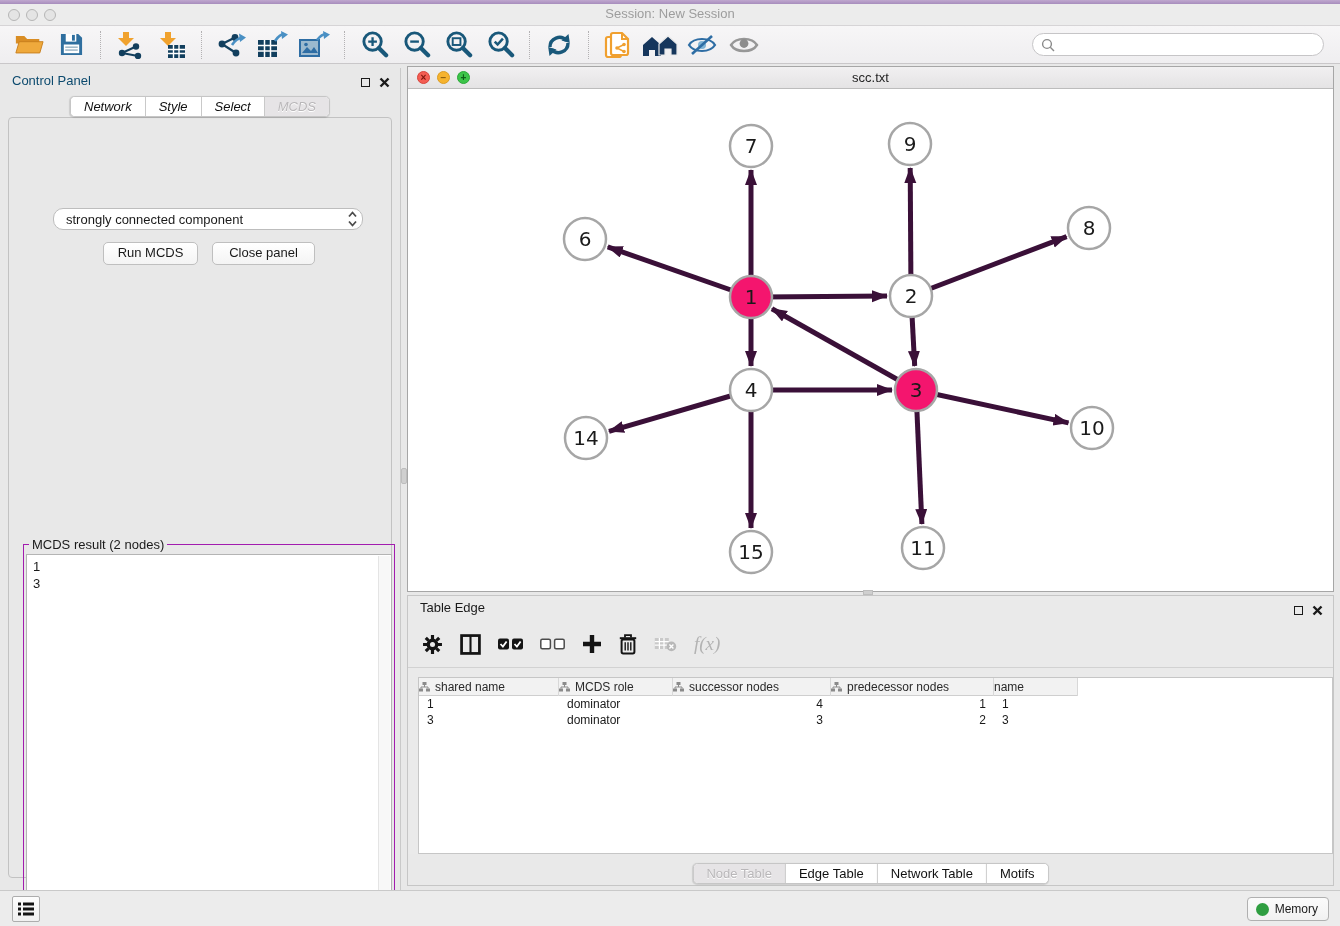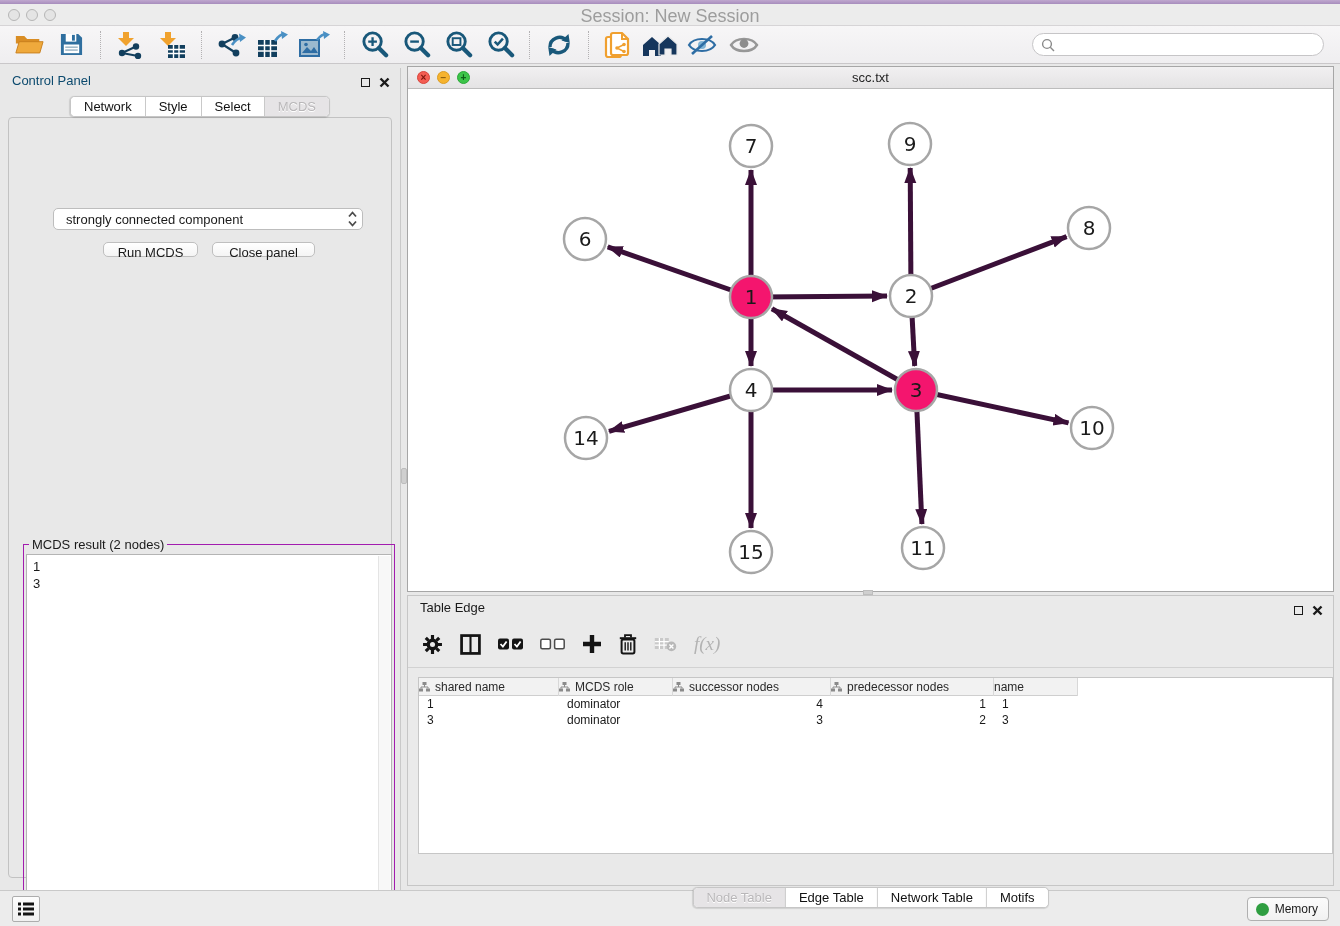--- a/index.html
+++ b/index.html
@@ -5,43 +5,43 @@
   * { margin:0; padding:0; box-sizing:border-box; }
   html,body { width:1340px; height:926px; overflow:hidden; }
   body { font-family:"Liberation Sans", sans-serif; background:#e8e8e8; color:#1a1a1a; }
   .app { position:relative; width:1340px; height:926px; background:#e8e8e8; }
 
   
   .titlebar { position:absolute; left:0; top:0; width:1340px; height:26px; background:#ececec; border-bottom:1px solid #d6d4d6; }
   .purple-strip { position:absolute; left:0; top:0; width:100%; height:4px; background:linear-gradient(#c0a8cf,#a78dbd); }
   .tl-group { position:absolute; left:8px; top:9px; display:flex; gap:6px; }
   .tl { width:12px; height:12px; border-radius:50%; border:1px solid #b6b6b6; background:#e4e4e4; }
-  .win-title { position:absolute; left:0; right:0; top:6px; text-align:center; font-size:18px; color:#9d9d9d; }
+  .win-title { position:absolute; left:0; right:0; top:6px; text-align:center; font-size:13px; color:#9d9d9d; }
 
   
   .toolbar { position:absolute; left:0; top:26px; width:1340px; height:38px; background:linear-gradient(#f7f6f7,#efeef0); border-bottom:1px solid #c9c7c9; display:flex; align-items:center; padding:0 8px; }
   .tbtn { height:34px; min-width:36px; display:flex; align-items:center; justify-content:center; margin:0 3px; }
   .tsep { width:1px; height:28px; border-left:1px dotted #b3b1b3; margin:0 8px; }
   .search { margin-left:auto; margin-right:8px; width:292px; height:23px; background:#fff; border:1px solid #c6c5c7; border-radius:12px; display:flex; align-items:center; padding:0 8px; }
   .search input { border:none; outline:none; flex:1; font-size:12px; margin-left:5px; background:transparent; font-family:"Liberation Sans",sans-serif; }
 
   
   .control-panel { position:absolute; left:0; top:68px; width:401px; height:822px; background:#e8e8e8; border-right:1px solid #c9c9c9; }
   .cp-header-label { position:absolute; left:12px; top:5px; font-size:13px; color:#0c4a6e; }
   .panel-icons { position:absolute; right:10px; top:5px; display:flex; gap:9px; align-items:center; }
   .cp-content { position:absolute; left:8px; top:49px; width:384px; height:761px; border:1px solid #c2c2c2; border-radius:4px; background:#e8e8e8; }
   .seg { position:absolute; display:inline-flex; border:1px solid #c6c6c6; border-radius:5px; overflow:hidden; background:#fff; z-index:3; height:21px; box-shadow:0 0.5px 1px rgba(0,0,0,.12); }
   .seg .seg-tab { font-size:13px; line-height:19px; padding:0 13px; border-right:1px solid #c9c9c9; background:#fff; color:#111; white-space:nowrap; }
   .seg .seg-tab:last-child { border-right:none; }
   .seg .seg-tab.active { background:#e6e4e6; color:#b9b7b9; text-shadow:0 1px 0 #fff; }
-  .cp-tabs { left:50%; transform:translateX(-50%); top:28px; }
+  .cp-tabs { left:50%; transform:translateX(-50%); top:28px;font-style:italic; }
   .opt-label { position:absolute; left:0; right:0; top:69px; text-align:center; font-size:13px; }
-  .combo { position:absolute; left:44px; top:90px; width:310px; height:22px; background:#fff; border:1px solid #bdbdbd; border-radius:5px; display:flex; align-items:center; padding:0 4px 0 12px; font-size:13px; }
+  .combo { position:absolute; left:44px; top:90px; width:310px; height:22px; background:#fff; border:1px solid #bdbdbd; border-radius:10px; display:flex; align-items:center; padding:0 4px 0 12px; font-size:13px; }
   .combo .cv { flex:1; }
-  .btn { position:absolute; height:15px; background:linear-gradient(#ffffff,#f4f4f4); border:1px solid #bfbfbf; border-radius:5px; font-size:13px; text-align:center; line-height:19px; }
+  .btn { position:absolute; height:23px; background:linear-gradient(#ffffff,#f4f4f4); border:1px solid #bfbfbf; border-radius:5px; font-size:13px; text-align:center; line-height:19px; }
   .btn-run { left:94px; top:124px; width:95px; }
   .btn-close { left:203px; top:124px; width:103px; }
   .groupbox { position:absolute; left:14px; top:426px; width:372px; height:374px; border:1px solid #a21caf; }
   .gb-legend { position:absolute; left:5px; top:-8px; background:#e8e8e8; padding:0 3px; font-size:13px; }
   .gb-inner { position:absolute; left:2px; right:2px; top:9px; bottom:2px; background:#fff; border:1px solid #b4b4b4; }
   .gb-text { position:absolute; left:6px; top:3px; right:16px; font-size:13px; line-height:17px; white-space:pre; }
   .gb-scroll { position:absolute; right:1px; top:1px; bottom:1px; width:12px; background:#f8f8f8; border-left:1px solid #e4e4e4; }
 
   .v-splitter { position:absolute; left:401px; top:68px; width:6px; height:822px; background:#e8e8e8; }
   .v-splitter .grip { position:absolute; left:0px; top:400px; width:6px; height:16px; background:#cfcfcf; border:1px solid #bdbdbd; border-radius:2px; }
@@ -65,21 +65,21 @@
   .tp-divider { position:absolute; left:0; right:0; top:71px; border-top:1px solid #d2d2d2; }
   .fx { font-family:"Liberation Serif", serif; font-style:italic; font-size:19px; color:#b3b3b3; }
   .ttable { position:absolute; left:10px; top:81px; width:915px; height:177px; background:#fff; border:1px solid #c6c6c6; }
   .thead { display:flex; height:18px; background:#f2f2f2; border-bottom:1px solid #cfcfcf; }
   .th { display:flex; align-items:center; justify-content:flex-start; gap:5px; font-size:12px; color:#2a2a2a; border-right:1px solid #d8d8d8; height:18px; }
   .th.filler { flex:1; border-right:none; background:#fff; }
   .th .th-label { white-space:nowrap; }
   .tr { display:flex; height:16px; }
   .td { font-size:12px; line-height:16px; padding:0 8px; white-space:nowrap; overflow:hidden; }
   .td.left { text-align:left; } .td.right { text-align:right; }
-  .tp-tabs { left:50%; transform:translateX(-50%); top:267px;margin-top:24px; }
+  .tp-tabs { left:50%; transform:translateX(-50%); top:267px; }
   .footer-band { position:absolute; left:0; right:0; top:258px; bottom:0; background:#e9e9e9; }
 
   
   .statusbar { position:absolute; left:0; top:890px; width:1340px; height:36px; background:#ececec; border-top:1px solid #c9c9c9; }
   .list-btn { position:absolute; left:12px; top:5px; width:28px; height:26px; background:linear-gradient(#fdfdfd,#f0f0f0); border:1px solid #adadad; border-radius:2px; display:flex; align-items:center; justify-content:center; }
   .mem-btn { position:absolute; right:11px; top:6px; height:24px; padding:0 10px 0 8px; background:linear-gradient(#fbfbfb,#f1f1f1); border:1px solid #b0b0b0; border-radius:4px; display:flex; align-items:center; gap:6px; font-size:12px; }
   .mem-dot { width:13px; height:13px; border-radius:50%; background:#2f9e41; }
 
   .sq-icon { width:9px; height:9px; border:1.6px solid #1a1a1a; display:inline-block; }
   svg { display:block; }

